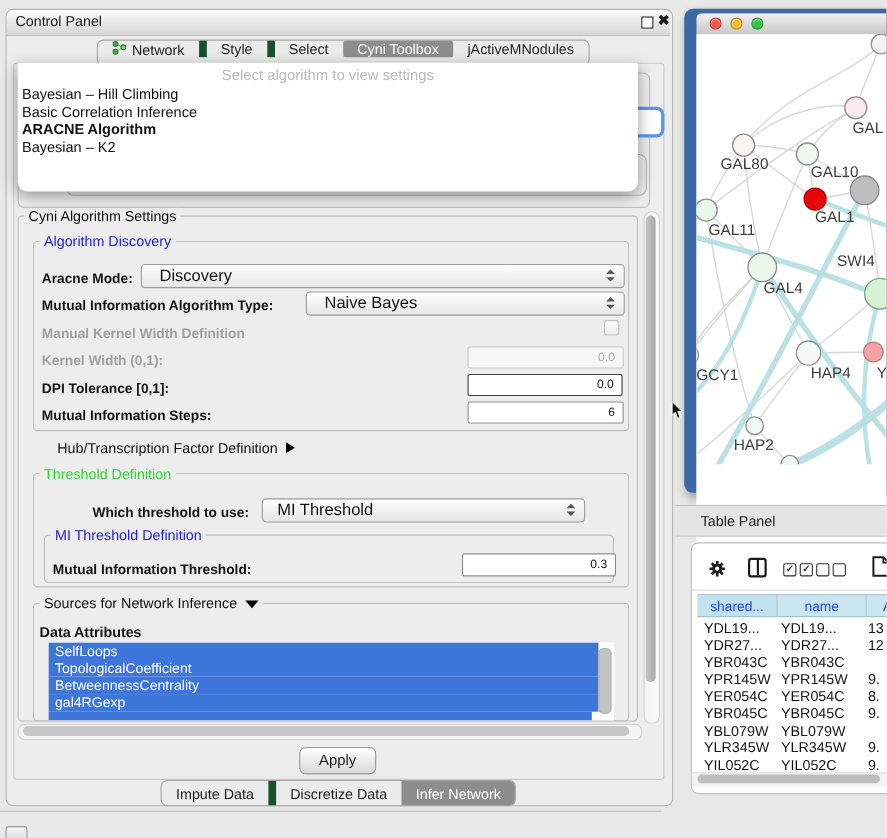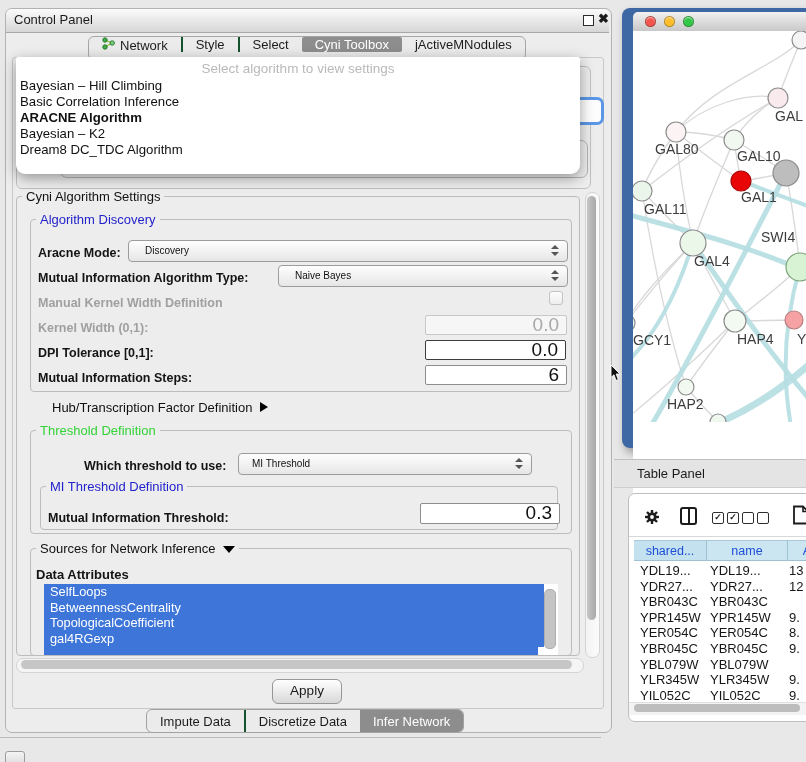--- a/index.html
+++ b/index.html
@@ -14,21 +14,21 @@
   #cp-titlebar{left:6px;top:9px;width:603px;height:23px;border-radius:6px 6px 0 0;
           background:linear-gradient(#fbfbfb,#d6d6d6);border-bottom:1px solid #a8a8a8}
   #cp-title{left:14px;top:12px;font-size:13px;color:#1a1a1a}
   #cp-float{left:583px;top:15px;width:9px;height:9px;border:1.5px solid #2b2b2b;background:#fdfdfd}
   #cp-close{left:598px;top:11px;font-size:13px;font-weight:bold;color:#1b1b1b}
 
   
   #top-tabs{left:88px;top:36px;height:22px;display:flex;align-items:flex-start;
             border:1px solid #a6a6a6;border-radius:6px;background:#ebebeb;z-index:5}
   .tab{display:flex;align-items:center;padding:0 13px;font-size:13px;color:#1c1c1c;cursor:default}
-  .tab + .tab{border-left:2px solid #14532d}
+  .tab + .tab{border-left:7px solid #14532d}
   .tab.sel{background:#8d8d8d;color:#fff;border-left:none;border-radius:2px}
   .tab.sel + .tab{border-left:none}
   #tab-net-icon{margin-right:5px}
 
   
   #inner-panel{left:12px;top:57px;width:590px;height:650px;background:#ededed;
                border:1px solid #c9c9c9;border-radius:3px}
 
   
   #frag-a{left:16px;top:66px;width:573px;height:121px;border:1px solid #c0c0c0;border-radius:6px}
@@ -45,28 +45,28 @@
   .popup-item.bold{font-weight:bold}
 
   
   .grp{border:1px solid #bcbcbc;border-radius:4px}
   .legend{font-size:13px;background:#ededed;padding:0 4px;white-space:nowrap;z-index:3}
   .blabel{font-weight:bold;font-size:12.5px;color:#141414;white-space:nowrap}
   .glabel{font-weight:bold;font-size:12.5px;color:#a0a0a0;white-space:nowrap}
   .plain{font-size:13px;color:#101010;white-space:nowrap}
 
   .combo{background:linear-gradient(#fefefe,#e6e6e6);border:1px solid #9c9c9c;border-radius:4px;
-         font-size:10px;line-height:19px;color:#111}
+         font-size:15px;line-height:19px;color:#111}
   .combo .ctext{padding-left:16px}
   .stepper{position:absolute;right:8px;top:4px;width:8px;height:13px}
   .stepper .u{width:0;height:0;border-left:4px solid transparent;border-right:4px solid transparent;
               border-bottom:4.5px solid #555;margin-bottom:3px}
   .stepper .d{width:0;height:0;border-left:4px solid transparent;border-right:4px solid transparent;
               border-top:4.5px solid #555}
-  .field{background:#fff;border:1px solid #8e8e8e;border-radius:2px;font-size:19px;
+  .field{background:#fff;border:1px solid #8e8e8e;border-radius:2px;font-size:11px;
          text-align:right;padding-right:7px;line-height:18px;color:#111}
   .field.dark{border:1.5px solid #3c3c3c}
   .field.dis{background:#f6f6f6;border:1px solid #c8c8c8;color:#a8a8a8}
   #chk-manual{left:549px;top:291px;width:12px;height:12px;border:1px solid #c2c2c2;border-radius:3px;
               background:linear-gradient(#fdfdfd,#ededed)}
   .tri-right{display:inline-block;width:0;height:0;border-top:5.5px solid transparent;
              border-bottom:5.5px solid transparent;border-left:8px solid #000;margin-left:8px}
   .tri-down{display:inline-block;width:0;height:0;border-left:6px solid transparent;
             border-right:6px solid transparent;border-top:7px solid #000;margin-left:7px;vertical-align:middle}
 
@@ -180,21 +180,20 @@
     <div id="frag-combo" class="abs"></div>
     <div id="frag-b" class="abs"></div>
 
     <div id="popup" class="abs"></div>
     <div id="popup-prompt" class="abs nosel">Select algorithm to view settings</div>
     <div id="popup-items" class="abs">
         <div class="popup-item">Bayesian – Hill Climbing</div>
         <div class="popup-item">Basic Correlation Inference</div>
         <div class="popup-item bold">ARACNE Algorithm</div>
         <div class="popup-item">Bayesian – K2</div>
-        <div class="popup-item">Dream8 DC_TDC Algorithm</div>
       </div>
 
     <div class="abs grp" style="left:16px;top:196px;width:562px;height:458px"></div>
     <span class="abs legend" style="left:22px;top:189px;color:#111">Cyni Algorithm Settings</span>
 
     <div class="abs grp" style="left:30px;top:219px;width:540px;height:171px"></div>
     <span class="abs legend" style="left:36px;top:212px;color:#2222cc">Algorithm Discovery</span>
 
     <span class="abs blabel" style="left:38px;top:246px">Aracne Mode:</span>
     <div class="abs combo" style="left:128px;top:240px;width:438px;height:20px">
@@ -254,22 +253,22 @@
       <span>0.3</span>
     </div>
 
     <div class="abs grp" style="left:30px;top:548px;width:540px;height:106px"></div>
     <span class="abs legend" style="left:36px;top:541px;color:#111">
       <span>Sources for Network Inference</span><span class="tri-down"></span>
     </span>
     <span class="abs blabel" style="left:36px;top:567px;font-size:13px">Data Attributes</span>
     <div id="attr-list" class="abs">
         <div class="attr-row">SelfLoops</div>
+        <div class="attr-row">TopologicalCoefficient</div>
         <div class="attr-row">BetweennessCentrality</div>
-        <div class="attr-row">TopologicalCoefficient</div>
         <div class="attr-row">gal4RGexp</div>
         <div id="attr-partial"></div>
       </div>
     <div id="attr-thumb" class="abs"></div>
 
     <div id="vscroll" class="abs"></div>
     <div id="vthumb" class="abs"></div>
     <div id="hscroll" class="abs"></div>
     <div id="hthumb" class="abs"></div>
 

